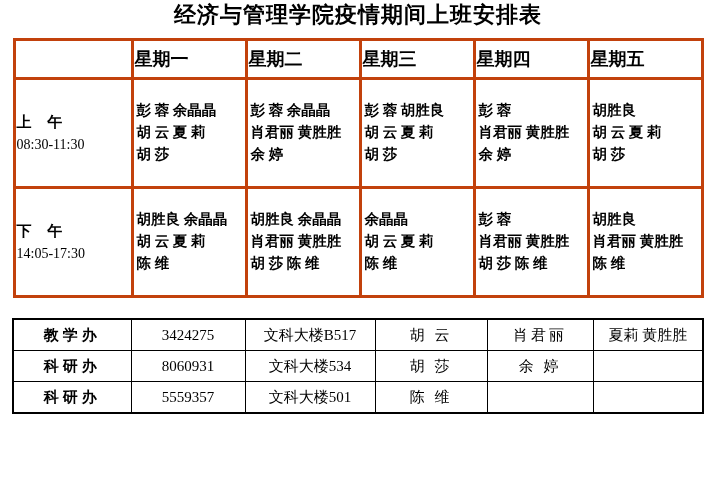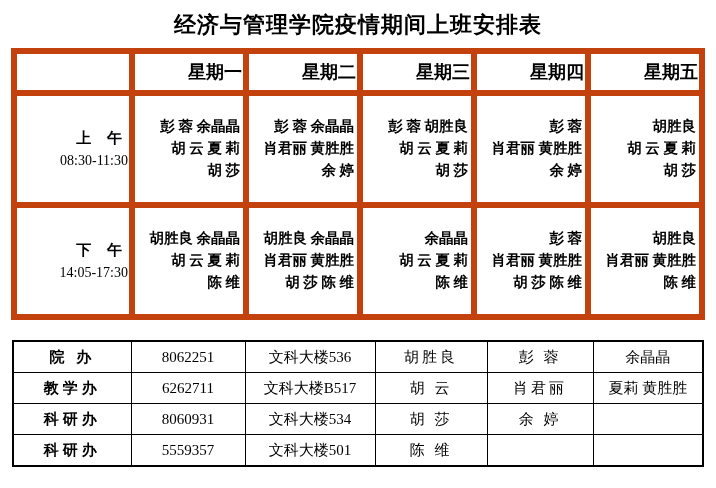--- a/index.html
+++ b/index.html
@@ -18,36 +18,35 @@
     position: relative;
     width: 716px;
     height: 488px;
     box-sizing: border-box;
   }
   .title {
     text-align: center;
     font-size: 22px;
     font-weight: bold;
     letter-spacing: 1px;
-    padding-top: 10px;
     padding-bottom: 8px;
     font-family: "Liberation Serif", "DejaVu Serif", serif;
   }
   table {
     border-collapse: collapse;
     table-layout: fixed;
   }
   .schedule {
     width: 690px;
     margin: 0 auto;
     border: 2px solid #000;
   }
   .schedule th, .schedule td {
-    border: 6px solid #c2410c;
-    text-align: right;
+    border: 3px solid #c2410c;
+    text-align: left;
     vertical-align: middle;
     font-size: 15px;
   }
   .schedule thead th {
     height: 34px;
     font-size: 18px;
     font-weight: bold;
   }
   .col-time { width: 118px; }
   .col-day { width: 114px; }
@@ -203,30 +202,22 @@
     <colgroup>
       <col class="dept">
       <col class="phone">
       <col class="room">
       <col class="p1">
       <col class="p2">
       <col class="p3">
     </colgroup>
     <tbody>
       <tr>
-        <td class="dept">院  办</td>
-        <td class="phone">8062251</td>
-        <td class="room">文科大楼536</td>
-        <td class="p1">胡胜良</td>
-        <td class="p2">彭    蓉</td>
-        <td class="p3">余晶晶</td>
-      </tr>
-      <tr>
         <td class="dept">教学办</td>
-        <td class="phone">6262711</td>
+        <td class="phone">3424275</td>
         <td class="room">文科大楼B517</td>
         <td class="p1">胡    云</td>
         <td class="p2">肖君丽</td>
         <td class="p3">夏莉 黄胜胜</td>
       </tr>
       <tr>
         <td class="dept">科研办</td>
         <td class="phone">8060931</td>
         <td class="room">文科大楼534</td>
         <td class="p1">胡    莎</td>

